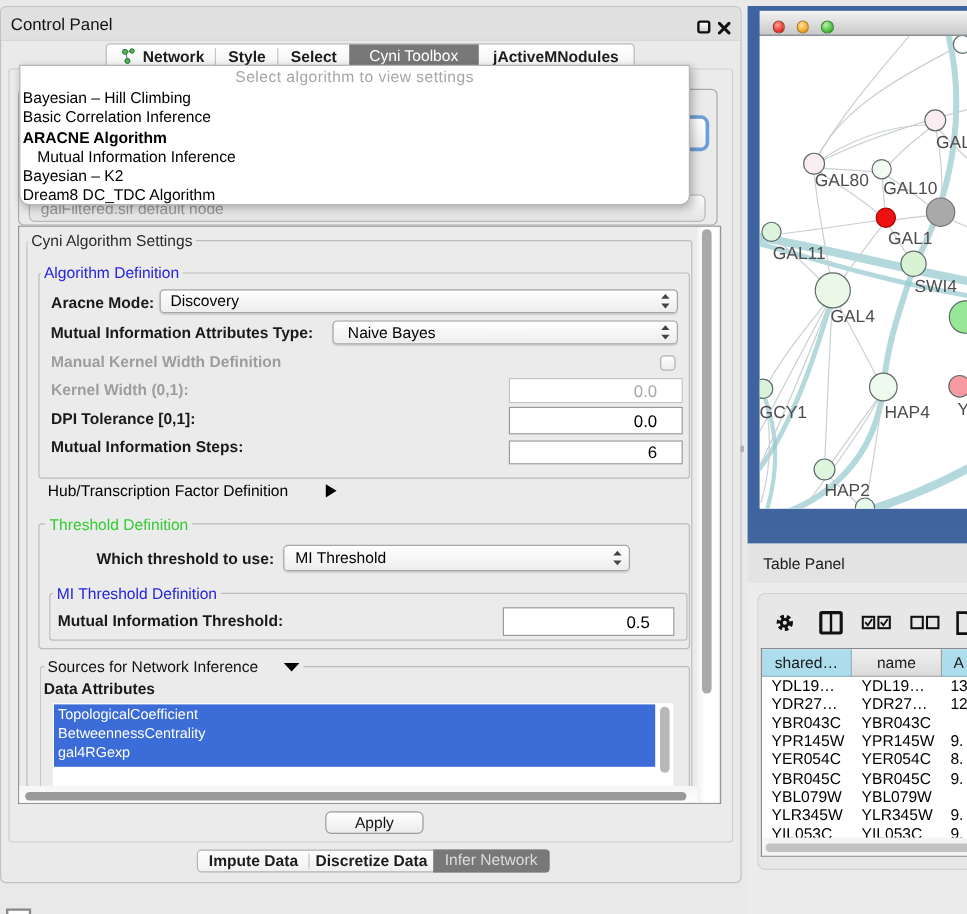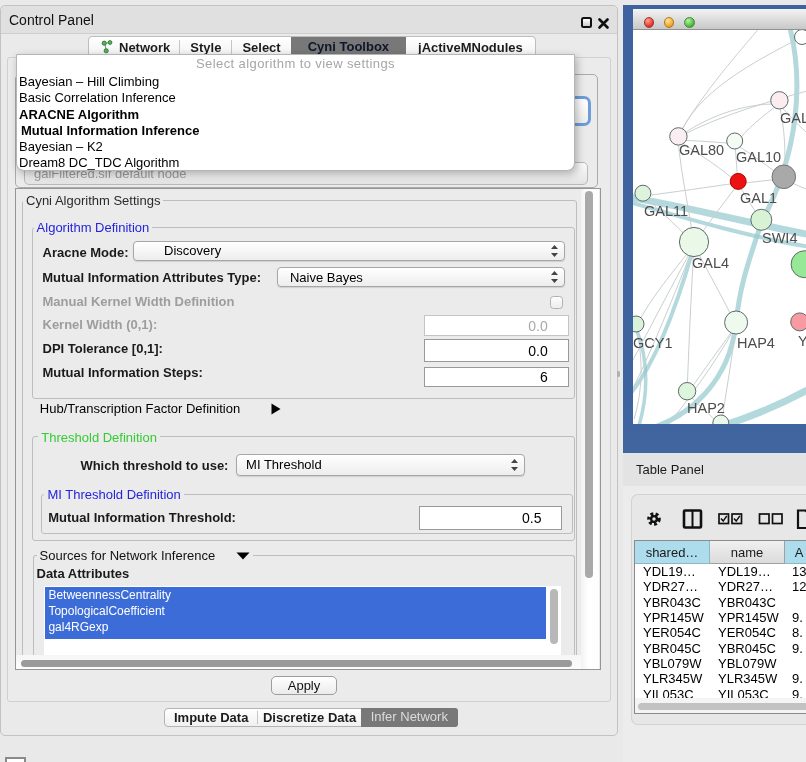--- a/index.html
+++ b/index.html
@@ -35,21 +35,21 @@
         <line x1="4" y1="3.5" x2="5" y2="10" stroke="#888" stroke-width="1"></line>
         <circle cx="3.2" cy="3.2" r="2.1" fill="#52b85a" stroke="#1e6e26" stroke-width=".8"></circle>
         <circle cx="9" cy="2.5" r="1.9" fill="#52b85a" stroke="#1e6e26" stroke-width=".8"></circle>
         <circle cx="5.2" cy="10.8" r="2.1" fill="#52b85a" stroke="#1e6e26" stroke-width=".8"></circle>
       </svg>
       Network</div>
     <div style="width:1px;height:14px;background:#c6c6c6;"></div>
     <div style="padding:0 10px;">Style</div>
     <div style="width:1px;height:14px;background:#c6c6c6;"></div>
     <div style="padding:0 10px;">Select</div>
-    <div id="cynitab" style="background:#787878;color:#0f172a;font-weight:bold;height:20px;line-height:20px;padding:0 17px;">Cyni Toolbox</div>
+    <div id="cynitab" style="background:#787878;color:#ffffff;font-weight:normal;height:20px;line-height:20px;padding:0 17px;">Cyni Toolbox</div>
     <div style="padding:0 12px;">jActiveMNodules</div>
   </div>
 
   <div class="abs" style="left:6px;top:51px;width:604px;height:645px;background:#ebebeb;border:1px solid #d0d0d0;border-radius:3px;box-sizing:border-box;"></div>
 
   <div class="abs" style="left:14px;top:68px;width:581px;height:112px;border:1px solid #ababab;border-radius:5px;"></div>
 
   <div class="abs" style="left:540px;top:90px;width:50px;height:30px;border:3px solid #6d9ed9;border-radius:7px;background:linear-gradient(#fff,#eee);box-sizing:border-box;"></div>
 
   <div class="abs" style="left:23px;top:156px;width:564px;height:23px;border:1px solid #b8b8b8;border-radius:5px;background:linear-gradient(#fbfbfb,#e3e3e3);color:#9b9b9b;font-size:13px;line-height:22px;padding-left:9px;box-sizing:border-box;">galFiltered.sif default node</div>
@@ -58,21 +58,21 @@
 
     <div class="abs" style="left:0;top:-5px;width:583px;height:490px;">
 
       <div class="abs" style="left:5.8px;top:15.9px;width:553.6px;height:470px;border:1px solid #bdbdbd;border-radius:3px;"></div>
       <div class="abs" style="left:7px;top:9px;background:#ebebeb;padding:0 3px;font-size:13px;color:#2b2b2b;">Cyni Algorithm Settings</div>
 
       <div class="abs" style="left:16px;top:42.6px;width:541.2px;height:170px;border:1px solid #bdbdbd;border-radius:3px;"></div>
       <div class="abs" style="left:17.6px;top:36px;background:#ebebeb;padding:0 3px;font-size:13px;color:#2424dd;">Algorithm Definition</div>
 
       <div class="lbl" style="left:26.6px;top:61px;">Aracne Mode:</div>
-      <div class="combo" style="left:117.1px;top:57.2px;width:431.9px;height:19.5px;line-height:18px;padding-left:30px;">Discovery<i class="arr"><svg width="9" height="14" viewBox="0 0 9 14">
+      <div class="combo" style="left:117.1px;top:57.2px;width:431.9px;height:19.5px;line-height:18px;padding-left:8px;">Discovery<i class="arr"><svg width="9" height="14" viewBox="0 0 9 14">
                 <path d="M1,5 L4.5,1 L8,5 Z M1,9 L4.5,13 L8,9 Z" fill="#444"></path>
               </svg></i></div>
 
       <div class="lbl" style="left:26.2px;top:86px;">Mutual Information Attributes Type:</div>
       <div class="combo" style="left:260.9px;top:82.5px;width:288.1px;height:20.5px;line-height:19px;padding-left:12px;">Naive Bayes<i class="arr"><svg width="9" height="14" viewBox="0 0 9 14">
                 <path d="M1,5 L4.5,1 L8,5 Z M1,9 L4.5,13 L8,9 Z" fill="#444"></path>
               </svg></i></div>
 
       <div class="lbl" style="left:26.5px;top:110px;color:#9d9d9d;">Manual Kernel Width Definition</div>
       <div class="abs" style="left:534.4px;top:112.4px;width:13px;height:13px;border:1px solid #b2b2b2;border-radius:3.5px;background:linear-gradient(#fefefe,#ececec);box-sizing:border-box;"></div>
@@ -105,58 +105,58 @@
       <div class="field" style="left:402.6px;top:322.2px;width:143.9px;height:23.5px;color:#000;line-height:22px;">0.5</div>
 
       <div class="abs" style="left:17.2px;top:370.8px;width:540px;height:130px;border:1px solid #bdbdbd;border-radius:3px 3px 0 0;border-bottom:none;"></div>
       <div class="abs" style="left:20.6px;top:363.5px;background:#ebebeb;padding:0 3px;font-size:13px;color:#111;white-space:nowrap;">Sources for Network Inference <svg width="14" height="8" viewBox="0 0 14 8" style="margin-left:17px;">
               <path d="M0.5,0.5 L13.5,0.5 L7,7.5 Z" fill="#000"></path>
             </svg></div>
       <div class="lbl" style="left:20.5px;top:381.5px;">Data Attributes</div>
 
       <div class="abs" style="left:28px;top:401.9px;width:516.6px;height:70px;background:#fff;overflow:hidden;">
         <div class="abs" style="left:0.9px;top:1px;width:500.9px;background:#3c6cd7;color:#fff;font-size:12px;">
+          <div style="height:16.3px;line-height:16px;padding-left:3.5px;">TopologicalCoefficient</div>
           <div style="height:16.3px;line-height:16px;padding-left:3.5px;">BetweennessCentrality</div>
-          <div style="height:16.3px;line-height:16px;padding-left:3.5px;">TopologicalCoefficient</div>
           <div style="height:16.3px;line-height:16px;padding-left:3.5px;">gal4RGexp</div>
           <div style="height:3px;"></div>
         </div>
         <div class="abs" style="left:505.9px;top:2.8px;width:8px;height:55px;background:#b8b8b8;border-radius:4px;"></div>
       </div>
     </div>
 
     <div class="abs" style="left:0;top:466px;width:566px;height:20px;background:linear-gradient(#f6f6f6,#fff);">
       <div class="abs" style="left:5px;top:4.5px;width:551px;height:7px;background:#9a9a9a;border-radius:3.5px;"></div>
     </div>
 
     <div class="abs" style="left:565px;top:0;width:18px;height:485px;background:linear-gradient(90deg,#f2f2f2,#ffffff 40%,#fdfdfd);">
       <div class="abs" style="left:4px;top:1.5px;width:8px;height:387px;background:#a9a9a9;border-radius:4px;"></div>
     </div>
   </div>
 
-  <div class="abs" style="left:270px;top:670px;width:66px;height:19px;background:linear-gradient(#ffffff,#ebebeb);border:1px solid #9c9c9c;border-radius:5px;text-align:center;line-height:18px;font-size:13px;color:#111;box-sizing:border-box;">Apply</div>
+  <div class="abs" style="left:270px;top:670px;width:82px;height:19px;background:linear-gradient(#ffffff,#ebebeb);border:1px solid #9c9c9c;border-radius:5px;text-align:center;line-height:18px;font-size:13px;color:#111;box-sizing:border-box;">Apply</div>
 
   <div class="abs" style="left:163px;top:702px;height:19px;background:linear-gradient(#ffffff,#f0f0f0);border:1px solid #b4b4b4;border-radius:4px;display:flex;align-items:center;font-size:13px;font-weight:bold;color:#1c1c1c;box-sizing:border-box;">
     <div style="padding:0 9px;">Impute Data</div>
     <div style="width:1px;height:13px;background:#c6c6c6;"></div>
     <div style="padding:0 4.5px;">Discretize Data</div>
     <div style="background:#787878;color:#dcdcdc;font-weight:normal;height:19px;line-height:18px;padding:0 10px;border-radius:0 3px 3px 0;margin-right:-1px;">Infer Network</div>
   </div>
 </div>
 
 <div class="abs" style="left:617px;top:371px;width:3px;height:6px;background:#b0b0b0;border-radius:2px;"></div>
 
 <div class="abs" style="left:5px;top:757px;width:17px;height:14px;border:2px solid #8a8a8a;background:#fff;"></div>
 
 <div class="abs" style="left:16px;top:54px;width:559px;height:117px;background:#ffffff;border:1px solid #b5b5b5;border-radius:0 0 8px 8px;box-shadow:2px 3px 8px rgba(0,0,0,0.28);z-index:50;font-size:13px;color:#000;box-sizing:border-box;">
   <div style="text-align:center;height:19px;line-height:18px;color:#a6a6a6;letter-spacing:0.4px;">Select algorithm to view settings</div>
   <div style="height:16.3px;line-height:16px;padding-left:2px;">Bayesian – Hill Climbing</div>
   <div style="height:16.3px;line-height:16px;padding-left:2px;">Basic Correlation Inference</div>
   <div style="height:16.3px;line-height:16px;padding-left:2px;font-weight:bold;">ARACNE Algorithm</div>
-  <div style="height:16.3px;line-height:16px;padding-left:4px;font-weight:bold;">Mutual Information Inference</div>
+  <div style="height:16.3px;line-height:16px;padding-left:14px;">Mutual Information Inference</div>
   <div style="height:16.3px;line-height:16px;padding-left:2px;">Bayesian – K2</div>
   <div style="height:16.3px;line-height:16px;padding-left:2px;">Dream8 DC_TDC Algorithm</div>
 </div>
 
 <div class="abs" style="left:623px;top:5px;width:183px;height:448px;background:linear-gradient(#3e639f,#3e639f 88%,#41659e);">
   <div class="abs" style="left:10px;top:4px;width:173px;height:421px;">
     <div class="abs" style="left:0;top:0;width:173px;height:20px;background:linear-gradient(#f3f3f3,#c8c8c8);border-bottom:1px solid #919191;">
       <div class="abs" style="left:10.6px;top:8px;width:10.5px;height:10.5px;border-radius:6px;background:radial-gradient(circle at 35% 30%,#f9a49c,#ee3d33 60%,#b41d12);border:0.5px solid #a03830;box-sizing:border-box;"></div>
       <div class="abs" style="left:30.7px;top:8px;width:10.5px;height:10.5px;border-radius:6px;background:radial-gradient(circle at 35% 30%,#ffe2a0,#f3ac2e 60%,#c07c12);border:0.5px solid #ad7d20;box-sizing:border-box;"></div>
       <div class="abs" style="left:51px;top:8px;width:10.5px;height:10.5px;border-radius:6px;background:radial-gradient(circle at 35% 30%,#bdeeb0,#53c143 60%,#2d8c20);border:0.5px solid #3d8d33;box-sizing:border-box;"></div>

